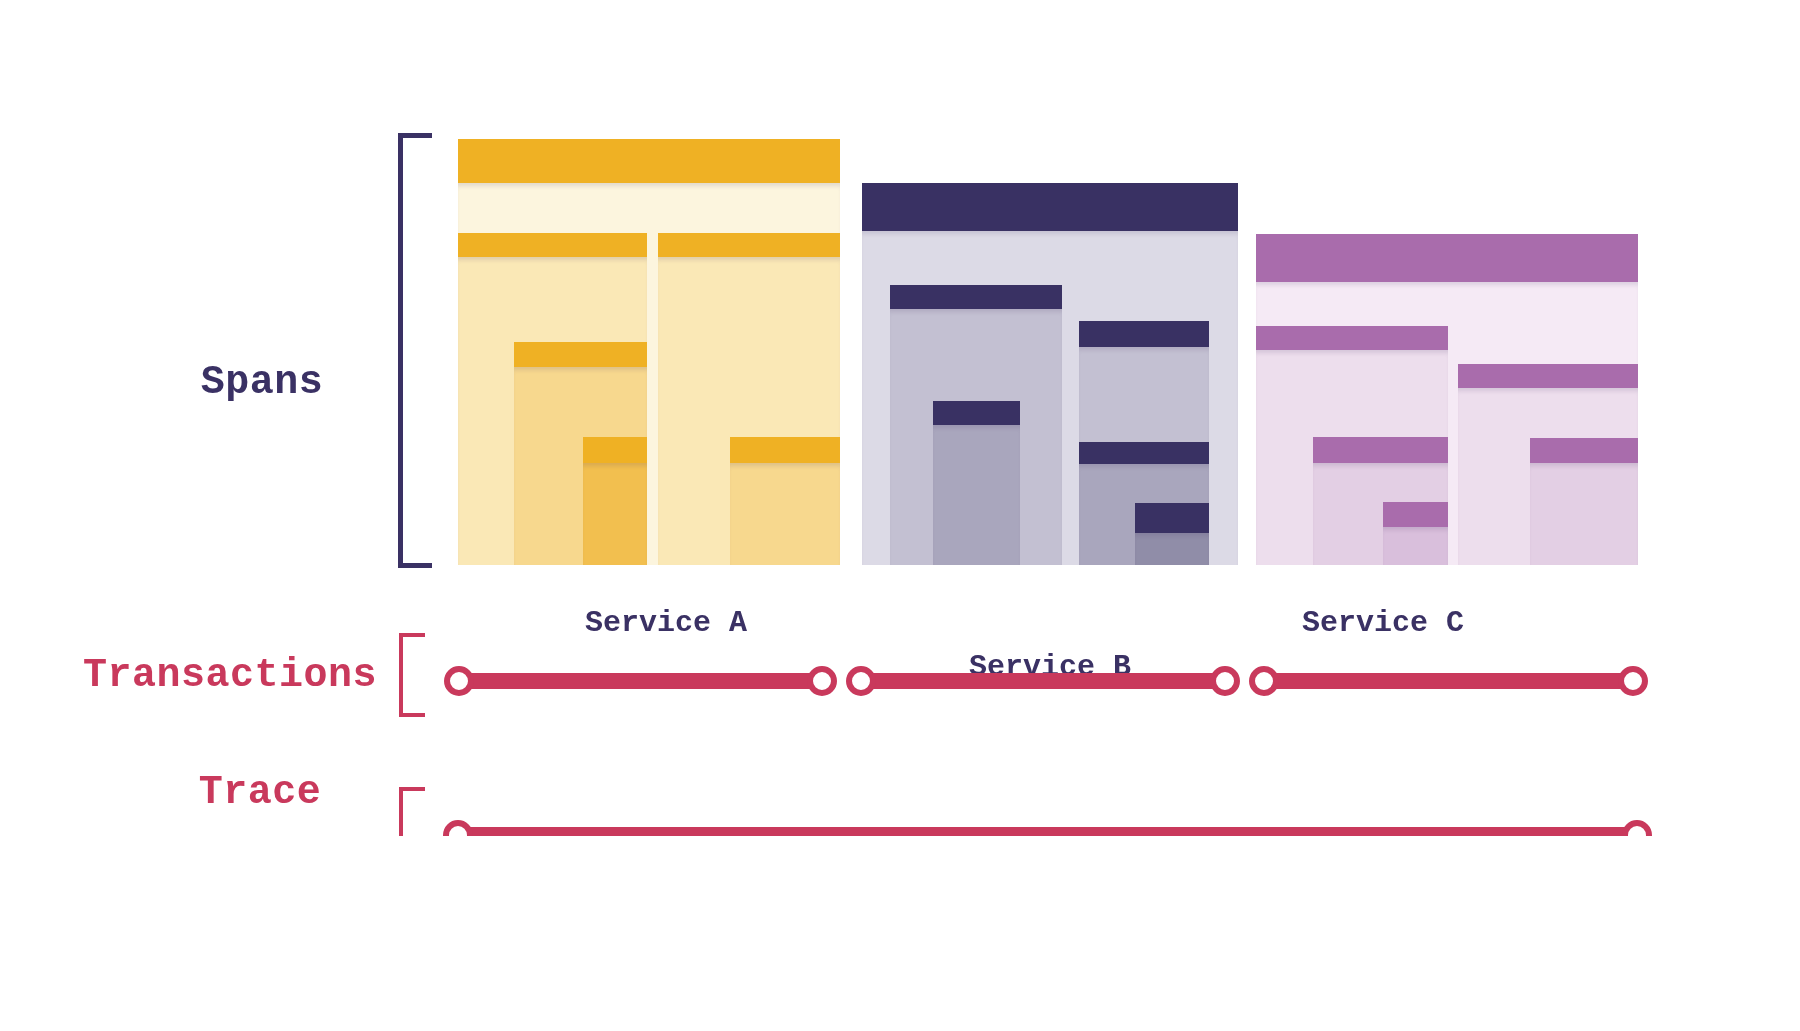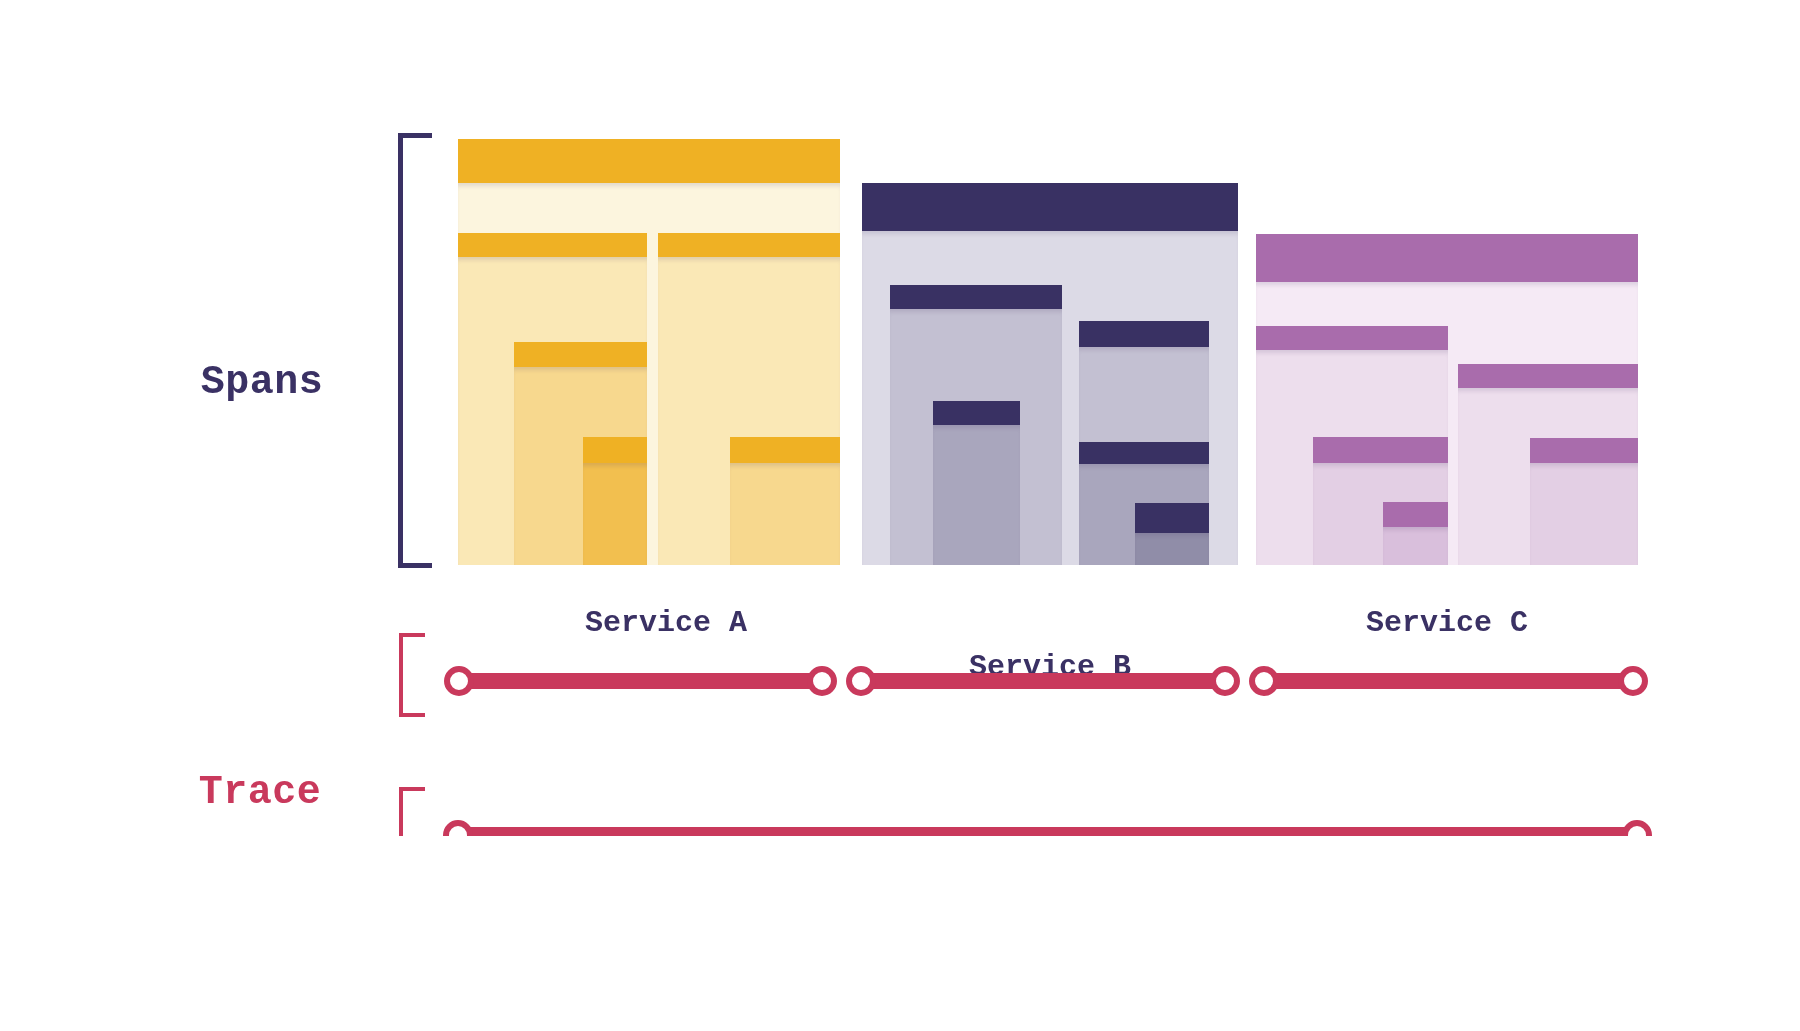--- a/index.html
+++ b/index.html
@@ -77,21 +77,21 @@
   .c-ggc1 { left:127px; top:268px; width:65px;  height:63px;  background:var(--c_l3,#D9BFDC); border-top:25px solid var(--c_header,#A96CAC); }
   .c-gc2  { left:274px; top:204px; width:108px; height:127px; background:var(--c_l2,#E3CFE4); border-top:25px solid var(--c_header,#A96CAC); }
 
   
   .svc-label {
     position:absolute; top:623px; transform:translate(-50%,-50%);
     font-size:30px; font-weight:700; color:var(--navy,#3A3164); white-space:nowrap;
   }
   #svc-a-label { left:666px; }
   #svc-b-label { left:1050px;margin-top:44px; }
-  #svc-c-label { left:1447px; }
+  #svc-c-label { left:1383px; }
 
   
   .tline { position:absolute; height:16px; background:var(--crimson,#C9395C); }
   #tx-line-a { left:459px;  top:673px; width:363px; }
   #tx-line-b { left:861px;  top:673px; width:364px; }
   #tx-line-c { left:1264px; top:673px; width:369px; }
   #trace-line { left:458px; top:827px; width:1179px; }
 
   .dot {
     position:absolute; width:30px; height:30px; box-sizing:border-box;
@@ -136,20 +136,21 @@
     <div class="bar c-c2"></div>
     <div class="bar c-gc1"></div>
     <div class="bar c-ggc1"></div>
     <div class="bar c-gc2"></div>
   </div>
 
   <div class="svc-label" id="svc-a-label">Service A</div>
   <div class="svc-label" id="svc-b-label">Service B</div>
   <div class="svc-label" id="svc-c-label">Service C</div>
 
+  <div class="big-label crimson-text" id="transactions-label">Transactions</div>
   <div class="bracket" id="transactions-bracket"></div>
 
   <div class="tline" id="tx-line-a"></div>
   <div class="tline" id="tx-line-b"></div>
   <div class="tline" id="tx-line-c"></div>
   <div class="dot tx-dot" id="tx-dot-1"></div>
   <div class="dot tx-dot" id="tx-dot-2"></div>
   <div class="dot tx-dot" id="tx-dot-3"></div>
   <div class="dot tx-dot" id="tx-dot-4"></div>
   <div class="dot tx-dot" id="tx-dot-5"></div>

